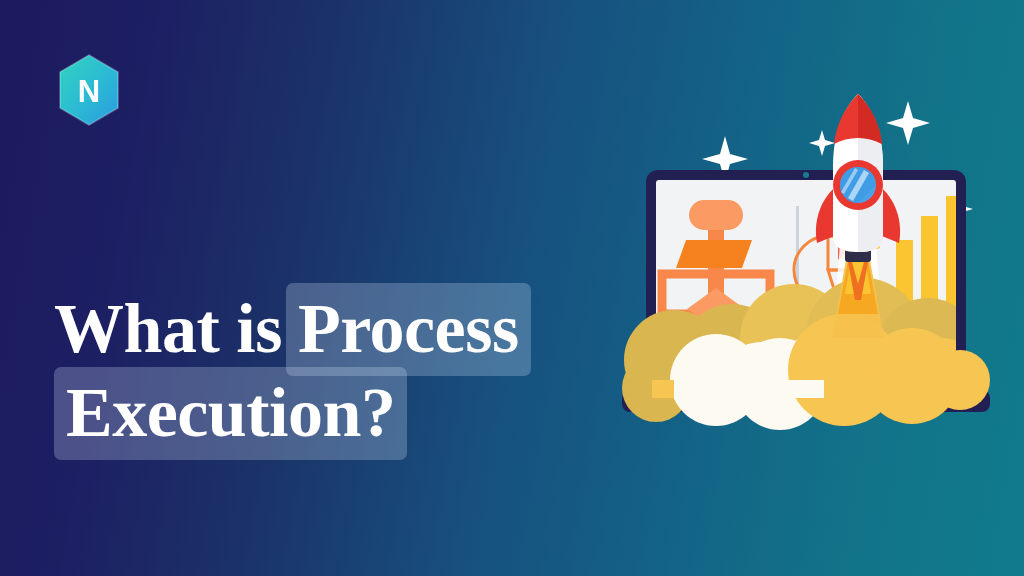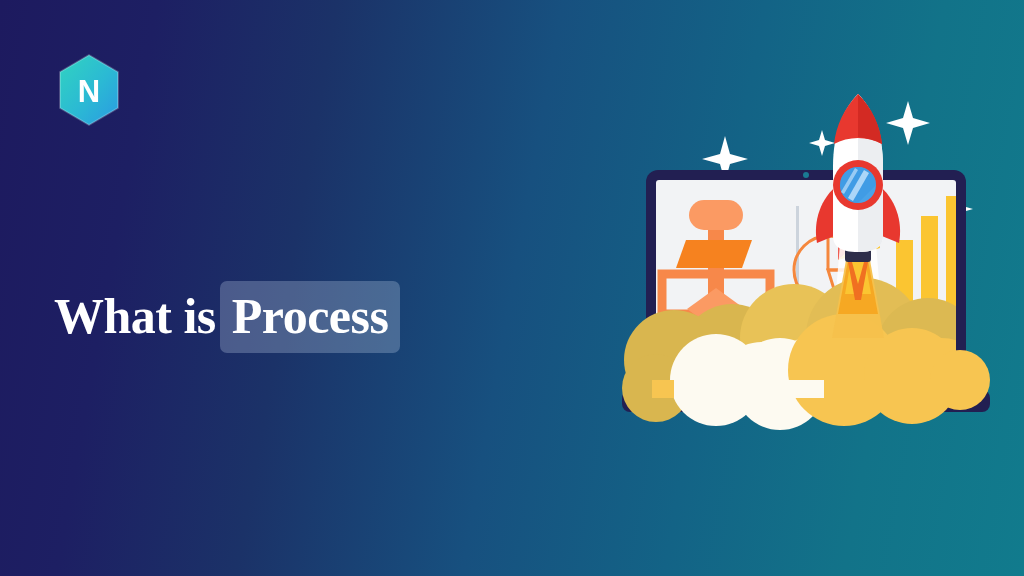--- a/index.html
+++ b/index.html
@@ -35,21 +35,21 @@
   }
 
   
   #headline {
     position: absolute;
     left: 52px;
     top: 240px;
     width: 620px;
     font-family: "Liberation Serif", "DejaVu Serif", serif;
     font-weight: bold;
-    font-size: 50px;
+    font-size: 70px;
     line-height: 84px;
     letter-spacing: -0.5px;
     color: #ffffff;
   }
   .hl-line {
     display: block;
     white-space: nowrap;
   }
   .hl-plain {
     padding: 0 2px;
@@ -90,20 +90,23 @@
         </linearGradient>
       </defs>
       <path d="M33 1 L62 18 L62 54 L33 71 L4 54 L4 18 Z" fill="url(#logoGrad)" stroke="rgba(255,255,255,0.22)" stroke-width="2" stroke-linejoin="round"></path>
       <text x="33" y="48" text-anchor="middle" font-family="Liberation Sans, sans-serif" font-size="31" font-weight="bold" fill="#ffffff">N</text>
     </svg>
   </div>
 
   <h1 id="headline">
     <span class="hl-line">
       <span class="hl-plain">What is</span><span class="hl-mark">Process</span>
+    </span>
+    <span class="hl-line">
+      <span class="hl-mark">Execution?</span>
     </span>
   </h1>
 
   <div id="illustration">
     <svg width="400" height="420" viewBox="0 0 400 420">
       <defs>
         <clipPath id="screenClip">
           <rect x="44" y="92" width="300" height="200" rx="3"></rect>
         </clipPath>
         <linearGradient id="trailGrad" x1="0" y1="0" x2="0" y2="1">

